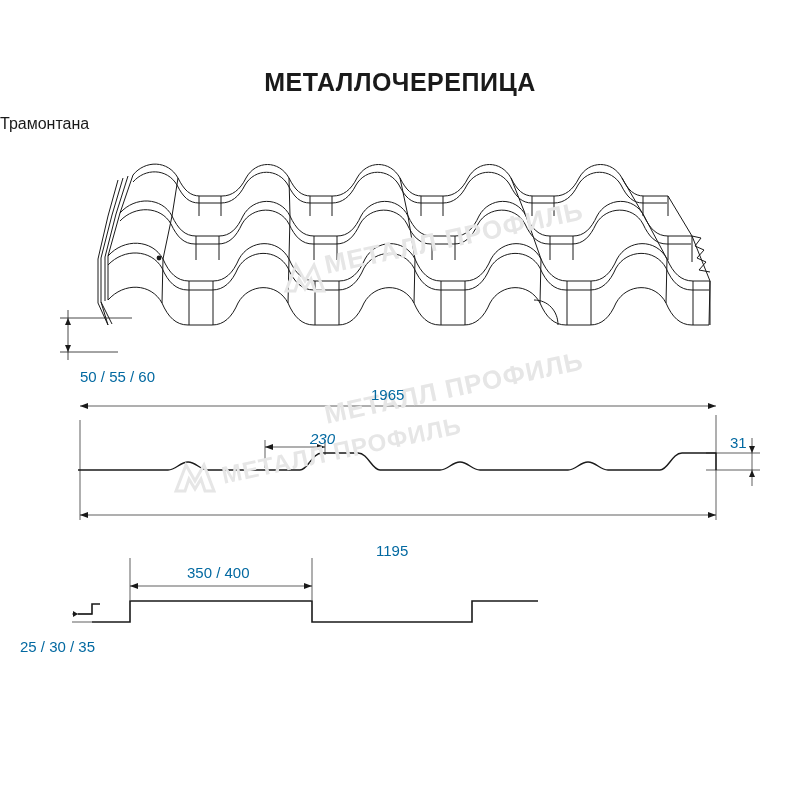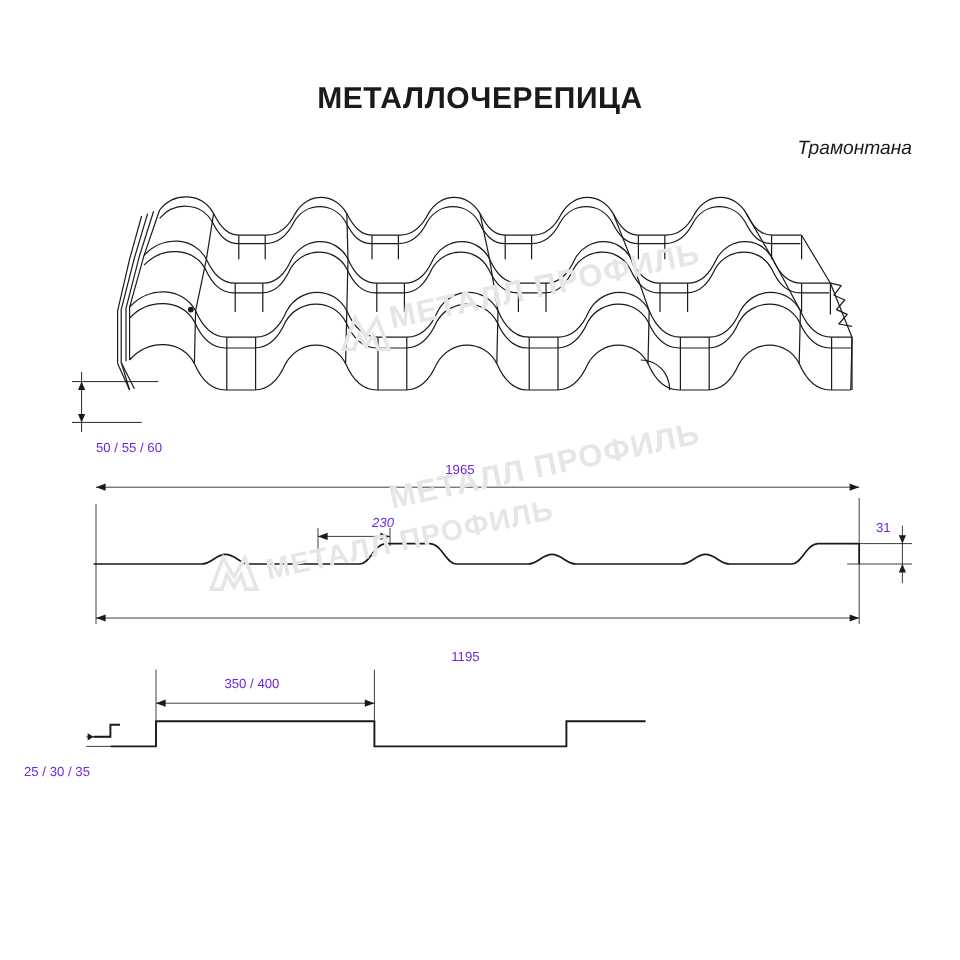--- a/index.html
+++ b/index.html
@@ -31,29 +31,28 @@
     font-size: 25px;
     font-weight: bold;
     letter-spacing: 0.5px;
     color: #1a1a1a;
   }
   .title-sub {
     position: absolute;
     left: 0;
     top: 115px;
     width: 760px;
-    text-align: right;
+    text-align: left;
     font-size: 16px;
     color: #1a1a1a;
-    font-style: italic;
   }
   .dim-label {
     position: absolute;
-    font-size: 11px;
-    color: #6d28d9;
+    font-size: 15px;
+    color: #0369a1;
     white-space: nowrap;
   }
   .wm {
     position: absolute;
     color: #e6e6e6;
     font-size: 26px;
     font-weight: bold;
     letter-spacing: 1px;
     pointer-events: none;
     user-select: none;

